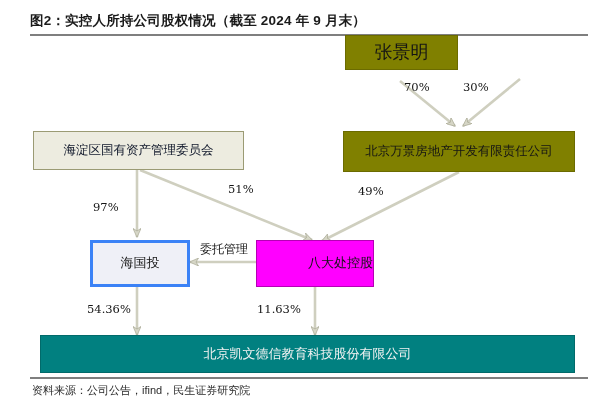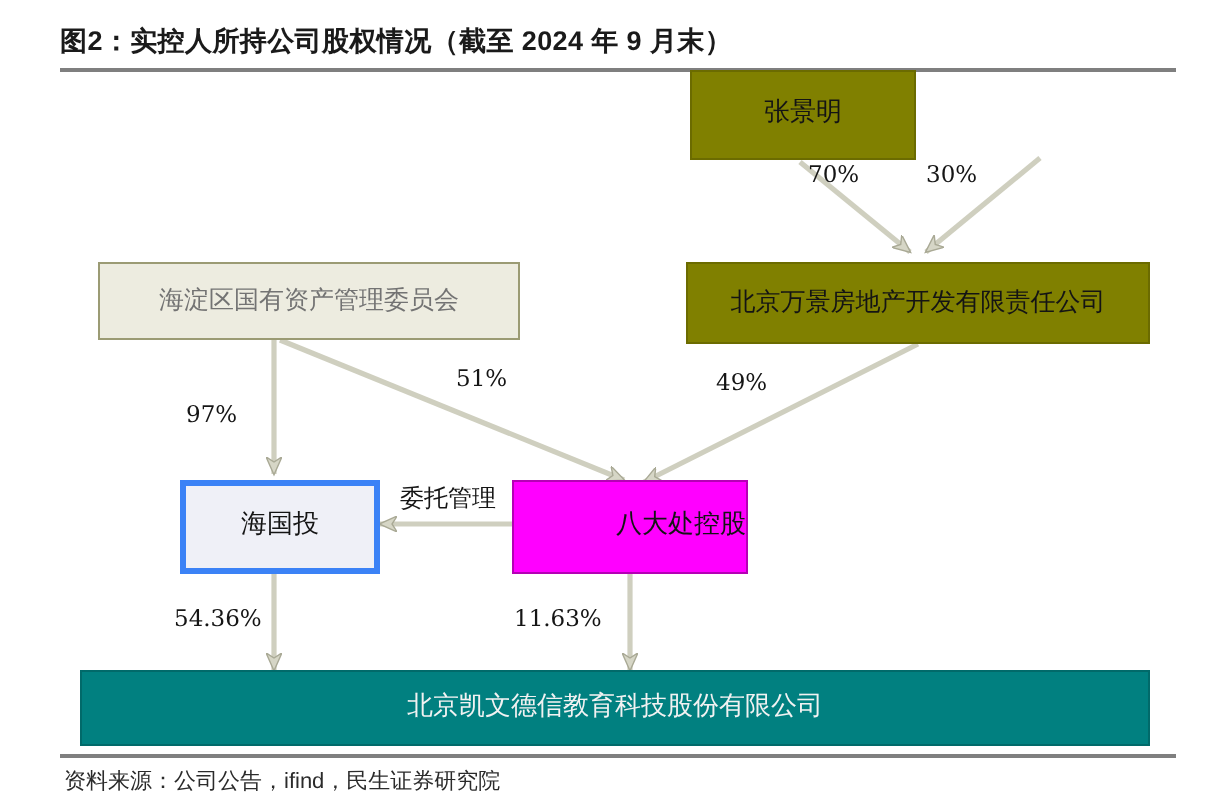--- a/index.html
+++ b/index.html
@@ -79,22 +79,21 @@
     line-height: 1.15;
   }
   .node-olive {
     background: #808000;
     border: 1px solid #6b6b00;
     color: #141414;
   }
   .node-cream {
     background: #edece0;
     border: 1px solid #9b9b74;
-    color: #737373;
-    margin-left: 16px;
+    color: #0f172a;
   }
   .node-lavender {
     background: #eff0f7;
     border: 3px solid #3b82f6;
     color: #141414;
   }
   .node-magenta {
     background: #ff00ff;
     border: 1px solid #b500b5;
     color: #141414;
@@ -145,21 +144,21 @@
       <path d="M 459 172 L 322 241"></path>
 
       <path d="M 256 262 L 190 262"></path>
 
       <path d="M 137 287 L 137 335"></path>
 
       <path d="M 315 287 L 315 335"></path>
     </g>
   </svg>
 
-  <div class="node node-olive" style="left:345px; top:35px; width:113px; height:45px; font-size:13px;align-items:center;">
+  <div class="node node-olive" style="left:345px; top:35px; width:113px; height:35px; font-size:18px;align-items:center;">
     <span>张景明</span>
   </div>
 
 
   <div class="node node-cream" style="left:33px; top:131px; width:211px; height:39px; font-size:12.5px;">
     <span>海淀区国有资产管理委员会</span>
   </div>
 
   <div class="node node-olive" style="left:343px; top:131px; width:232px; height:41px; font-size:12.5px;">
     <span>北京万景房地产开发有限责任公司</span>

